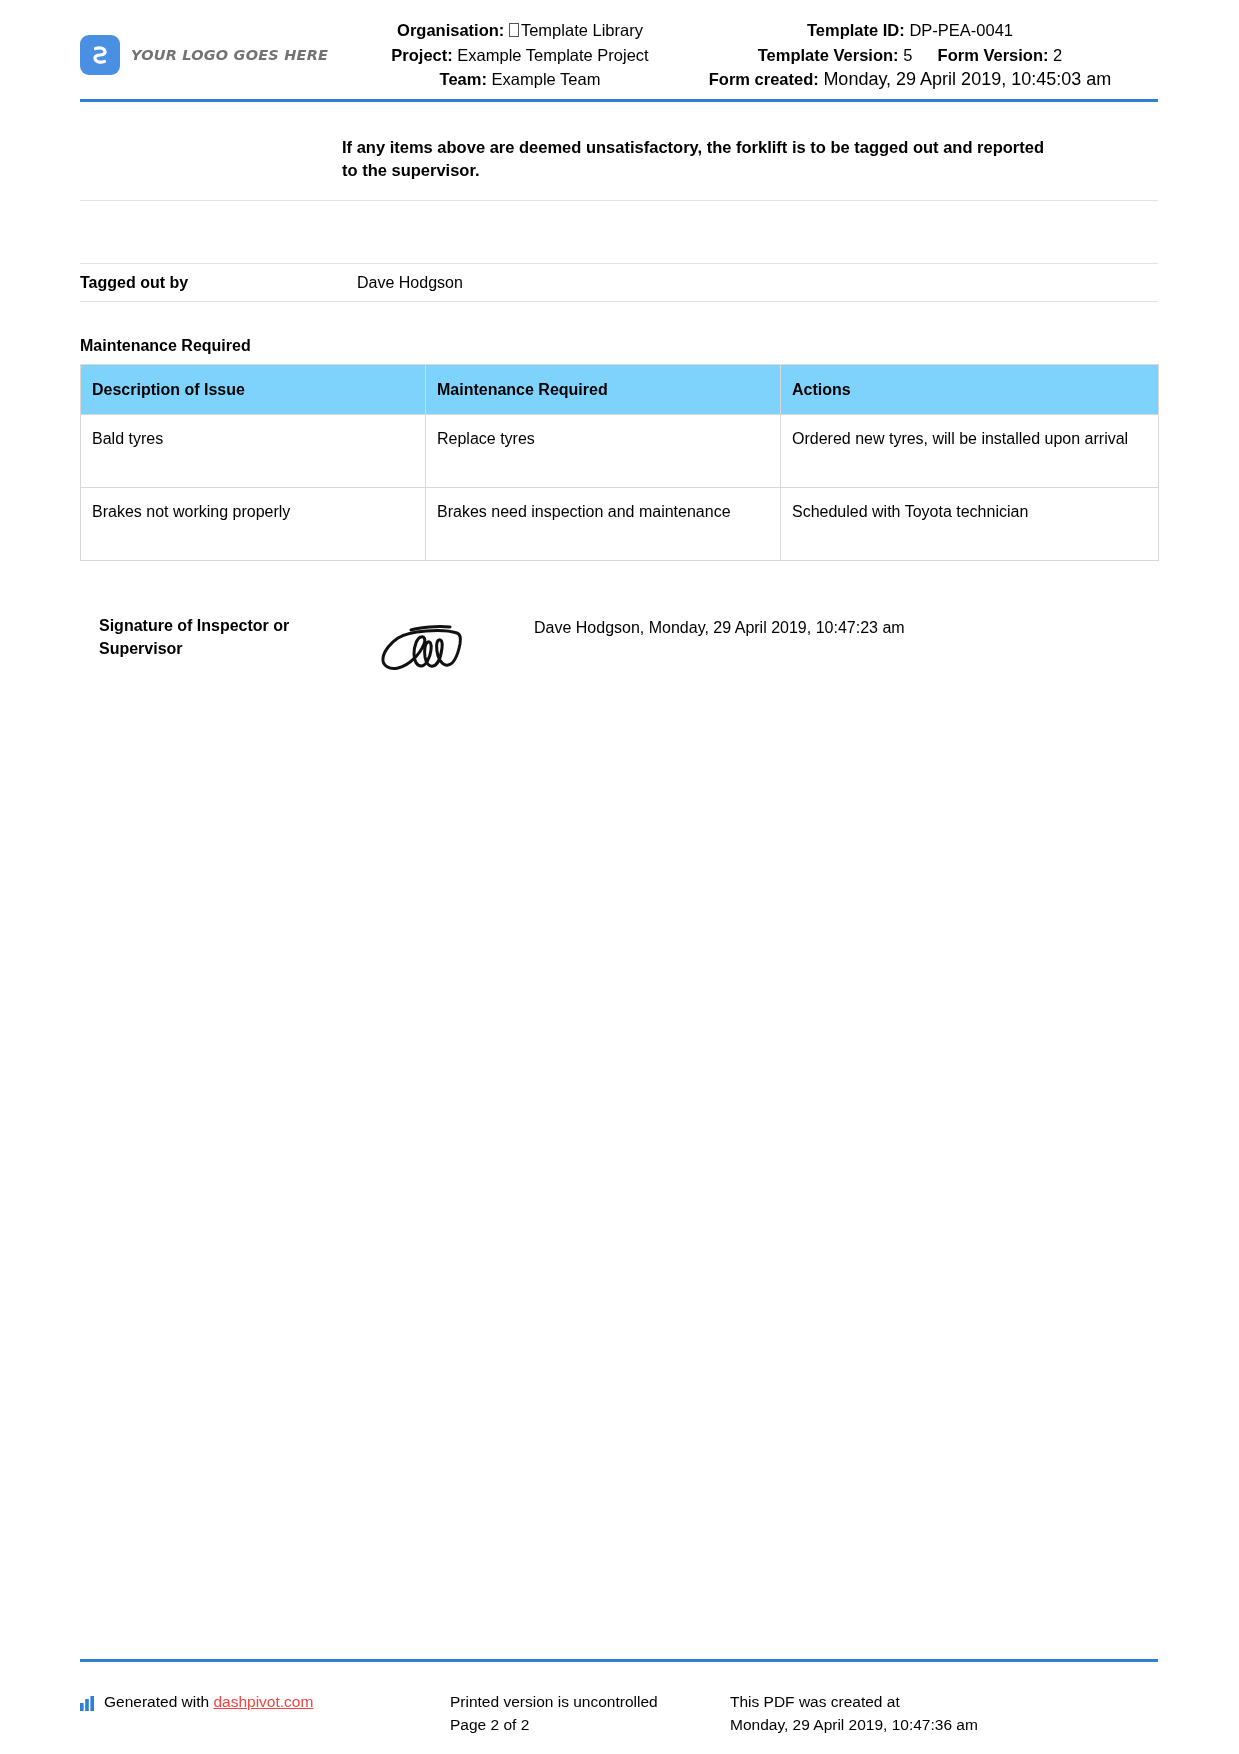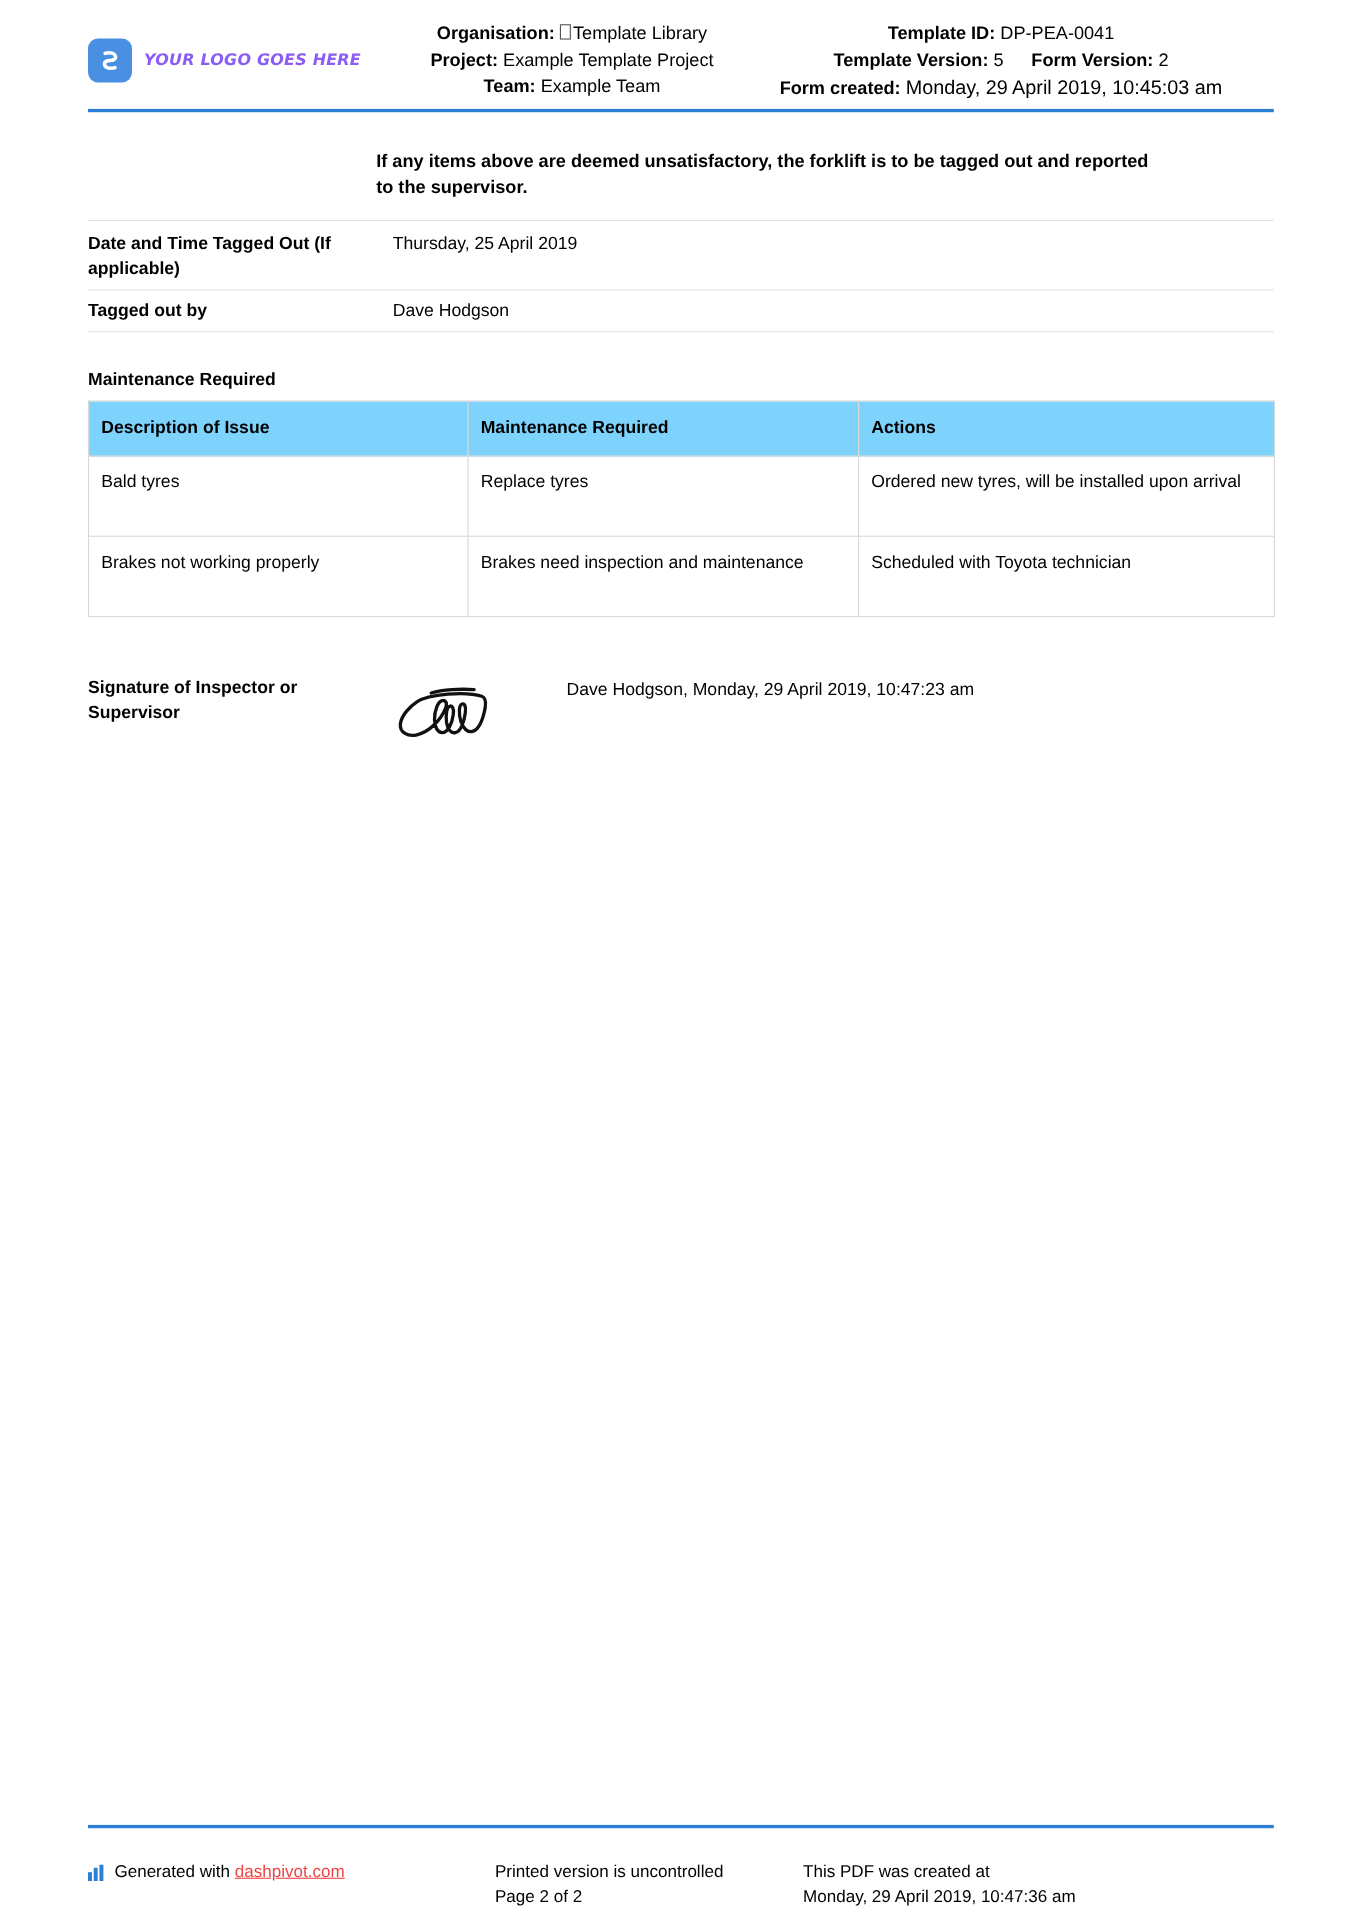--- a/index.html
+++ b/index.html
@@ -48,21 +48,21 @@
     flex: none;
   }
   .logo-mark svg { display: block; }
   .logo-text {
     margin-left: 11px;
     font-family: "DejaVu Sans", sans-serif;
     font-style: italic;
     font-weight: bold;
     font-size: 14.5px;
     letter-spacing: 0.2px;
-    color: #8b5cf6;
+    color: #737373;
     white-space: nowrap;
   }
 
   .meta-col {
     font-size: 16.5px;
     line-height: 24.5px;
     color: #000;
   }
   .meta-col.left { width: 340px; }
   .meta-col.right { width: 440px; }
@@ -173,20 +173,21 @@
     top: 614px;
     width: 1078px;
     display: flex;
     align-items: flex-start;
   }
   .sig-label {
     width: 277px;
     font-size: 16px;
     line-height: 23px;
     font-weight: bold;
+    margin-left: 19px;
   }
   .sig-img {
     width: 158px;
     padding-top: 2px;
   }
   .sig-name {
     font-size: 16px;
     line-height: 23px;
     padding-top: 2px;
   }
@@ -267,24 +268,20 @@
       </div>
     </div>
   </div>
 
   <div class="header-rule"></div>
 
   <div class="notice">If any items above are deemed unsatisfactory, the forklift is to be tagged out and reported to the supervisor.</div>
 
   <div class="divider" style="top:200px;"></div>
 
-  <div class="field-row" style="top:210px;">
-    <div class="field-label">Date and Time Tagged Out (If applicable)</div>
-    <div class="field-value">Thursday, 25 April 2019</div>
-  </div>
 
   <div class="divider" style="top:263px;"></div>
 
   <div class="field-row" style="top:271px;">
     <div class="field-label">Tagged out by</div>
     <div class="field-value">Dave Hodgson</div>
   </div>
 
   <div class="divider" style="top:301px;"></div>
 

